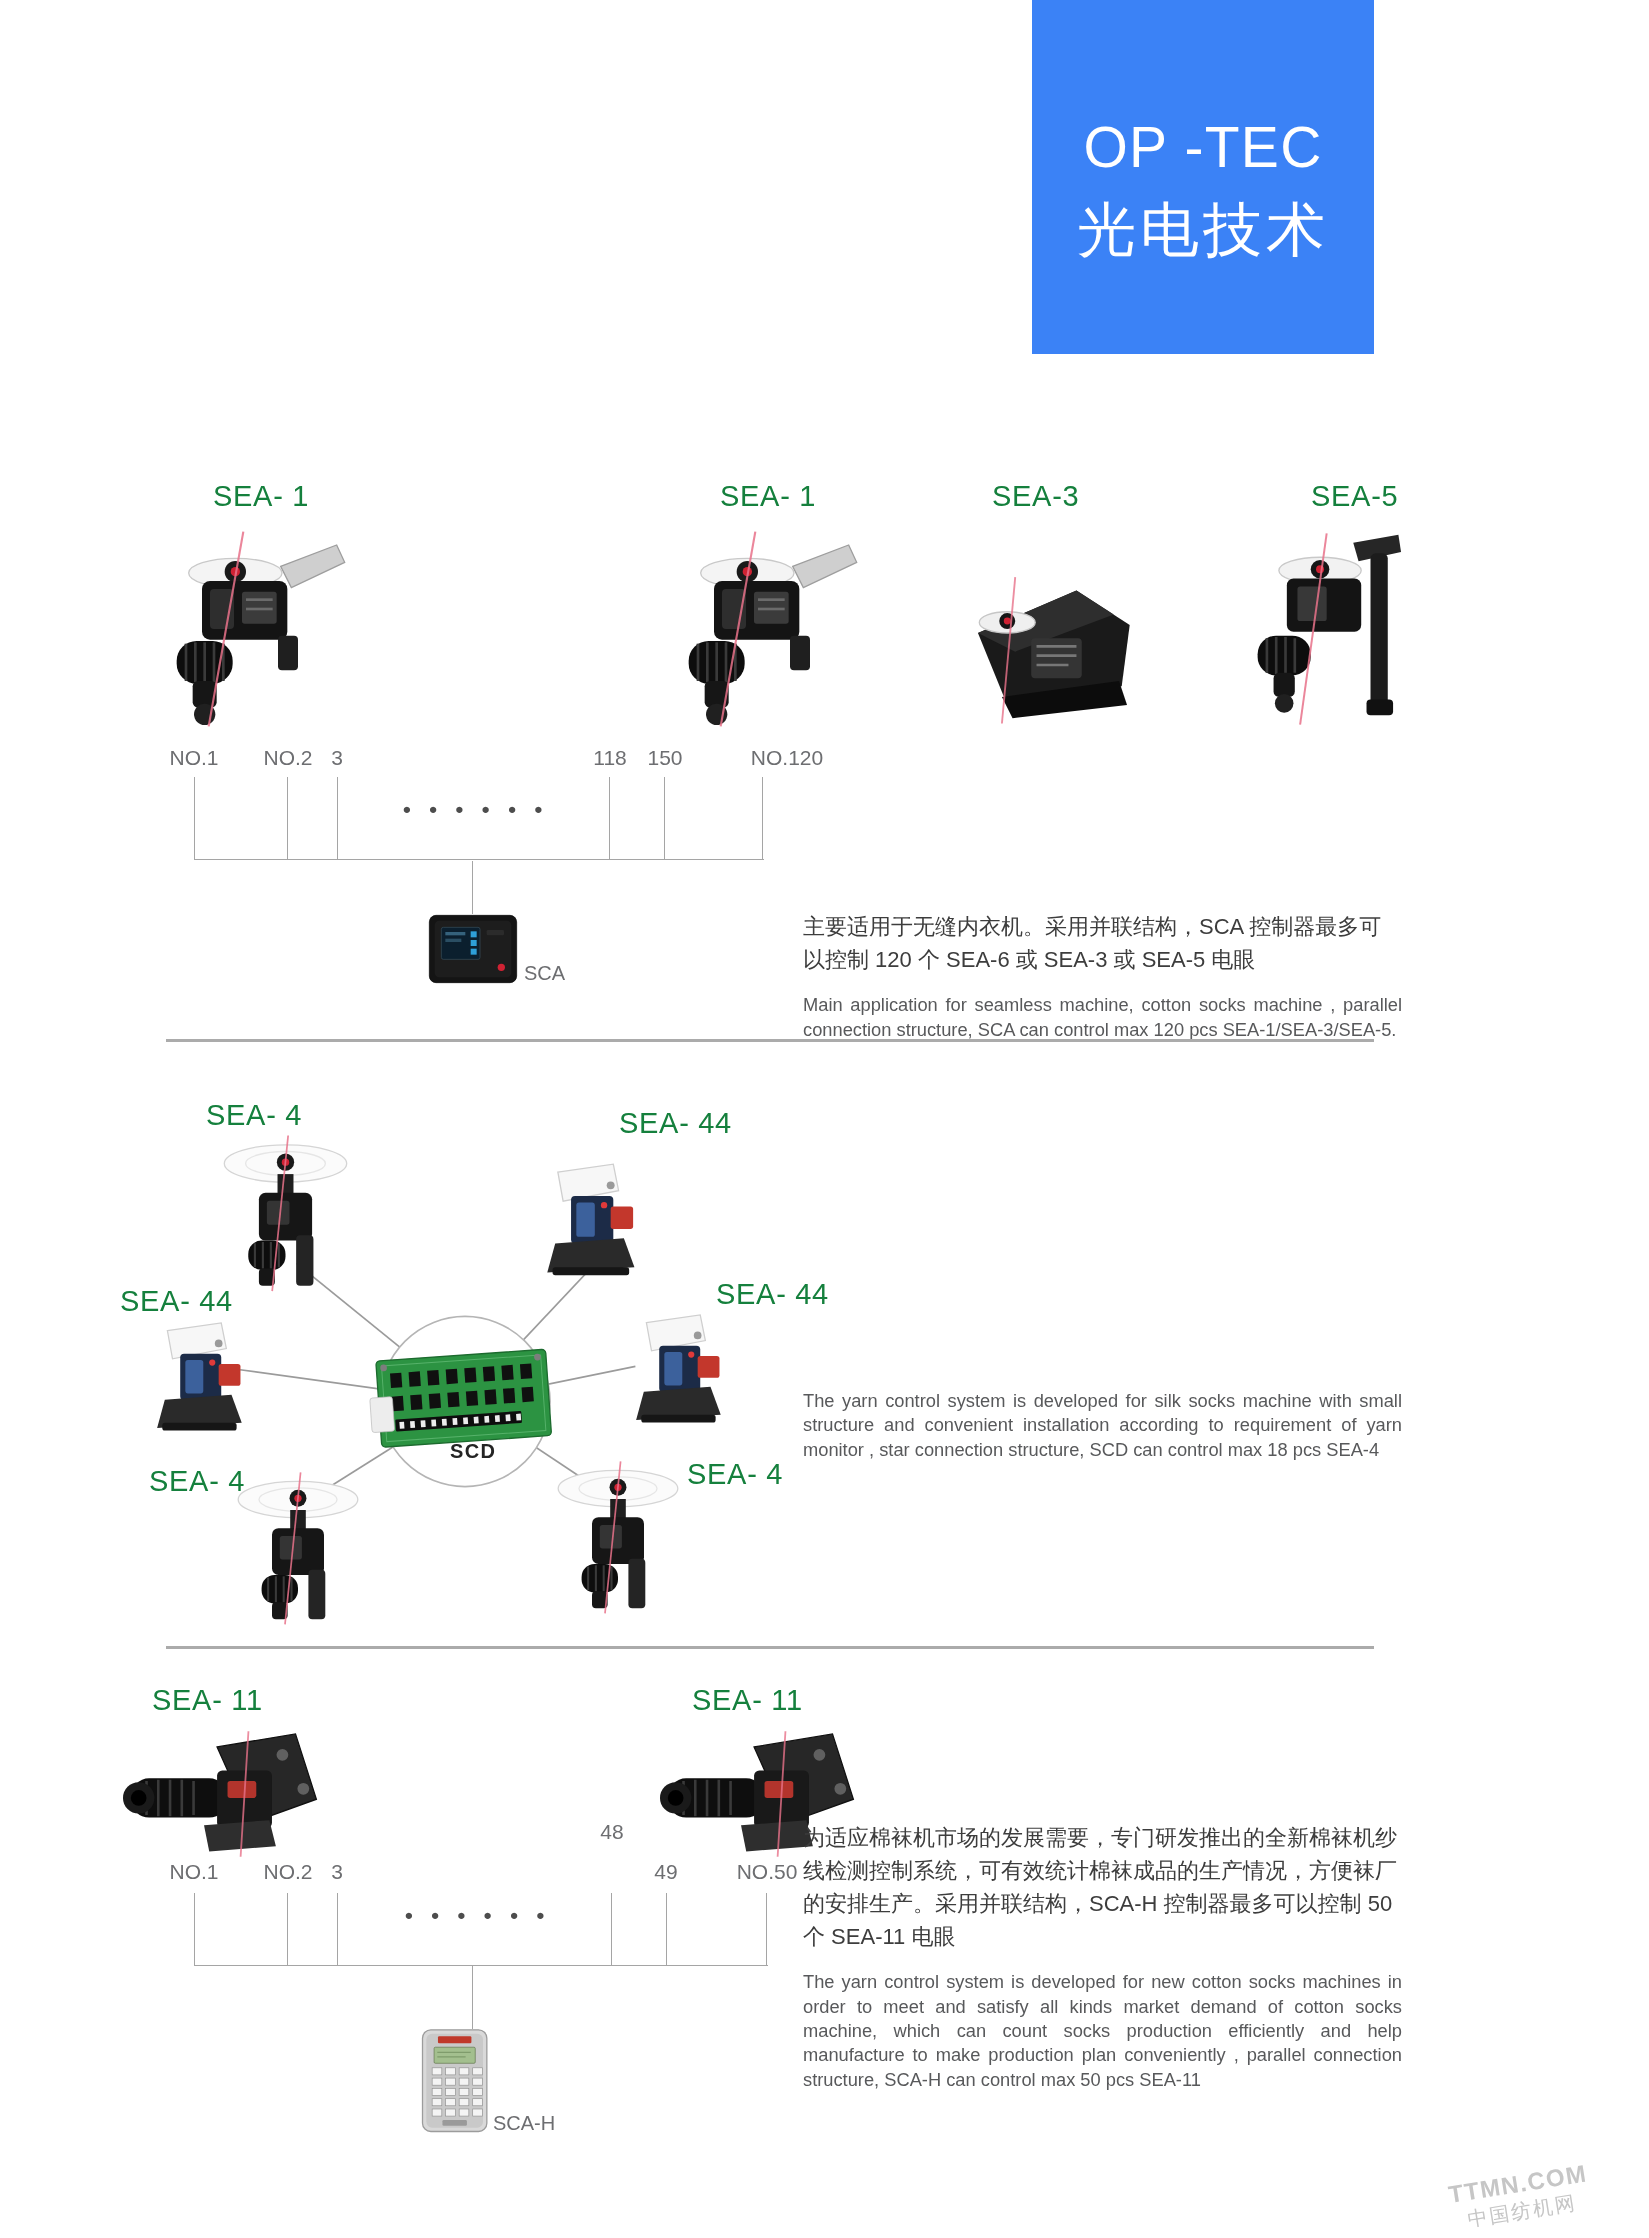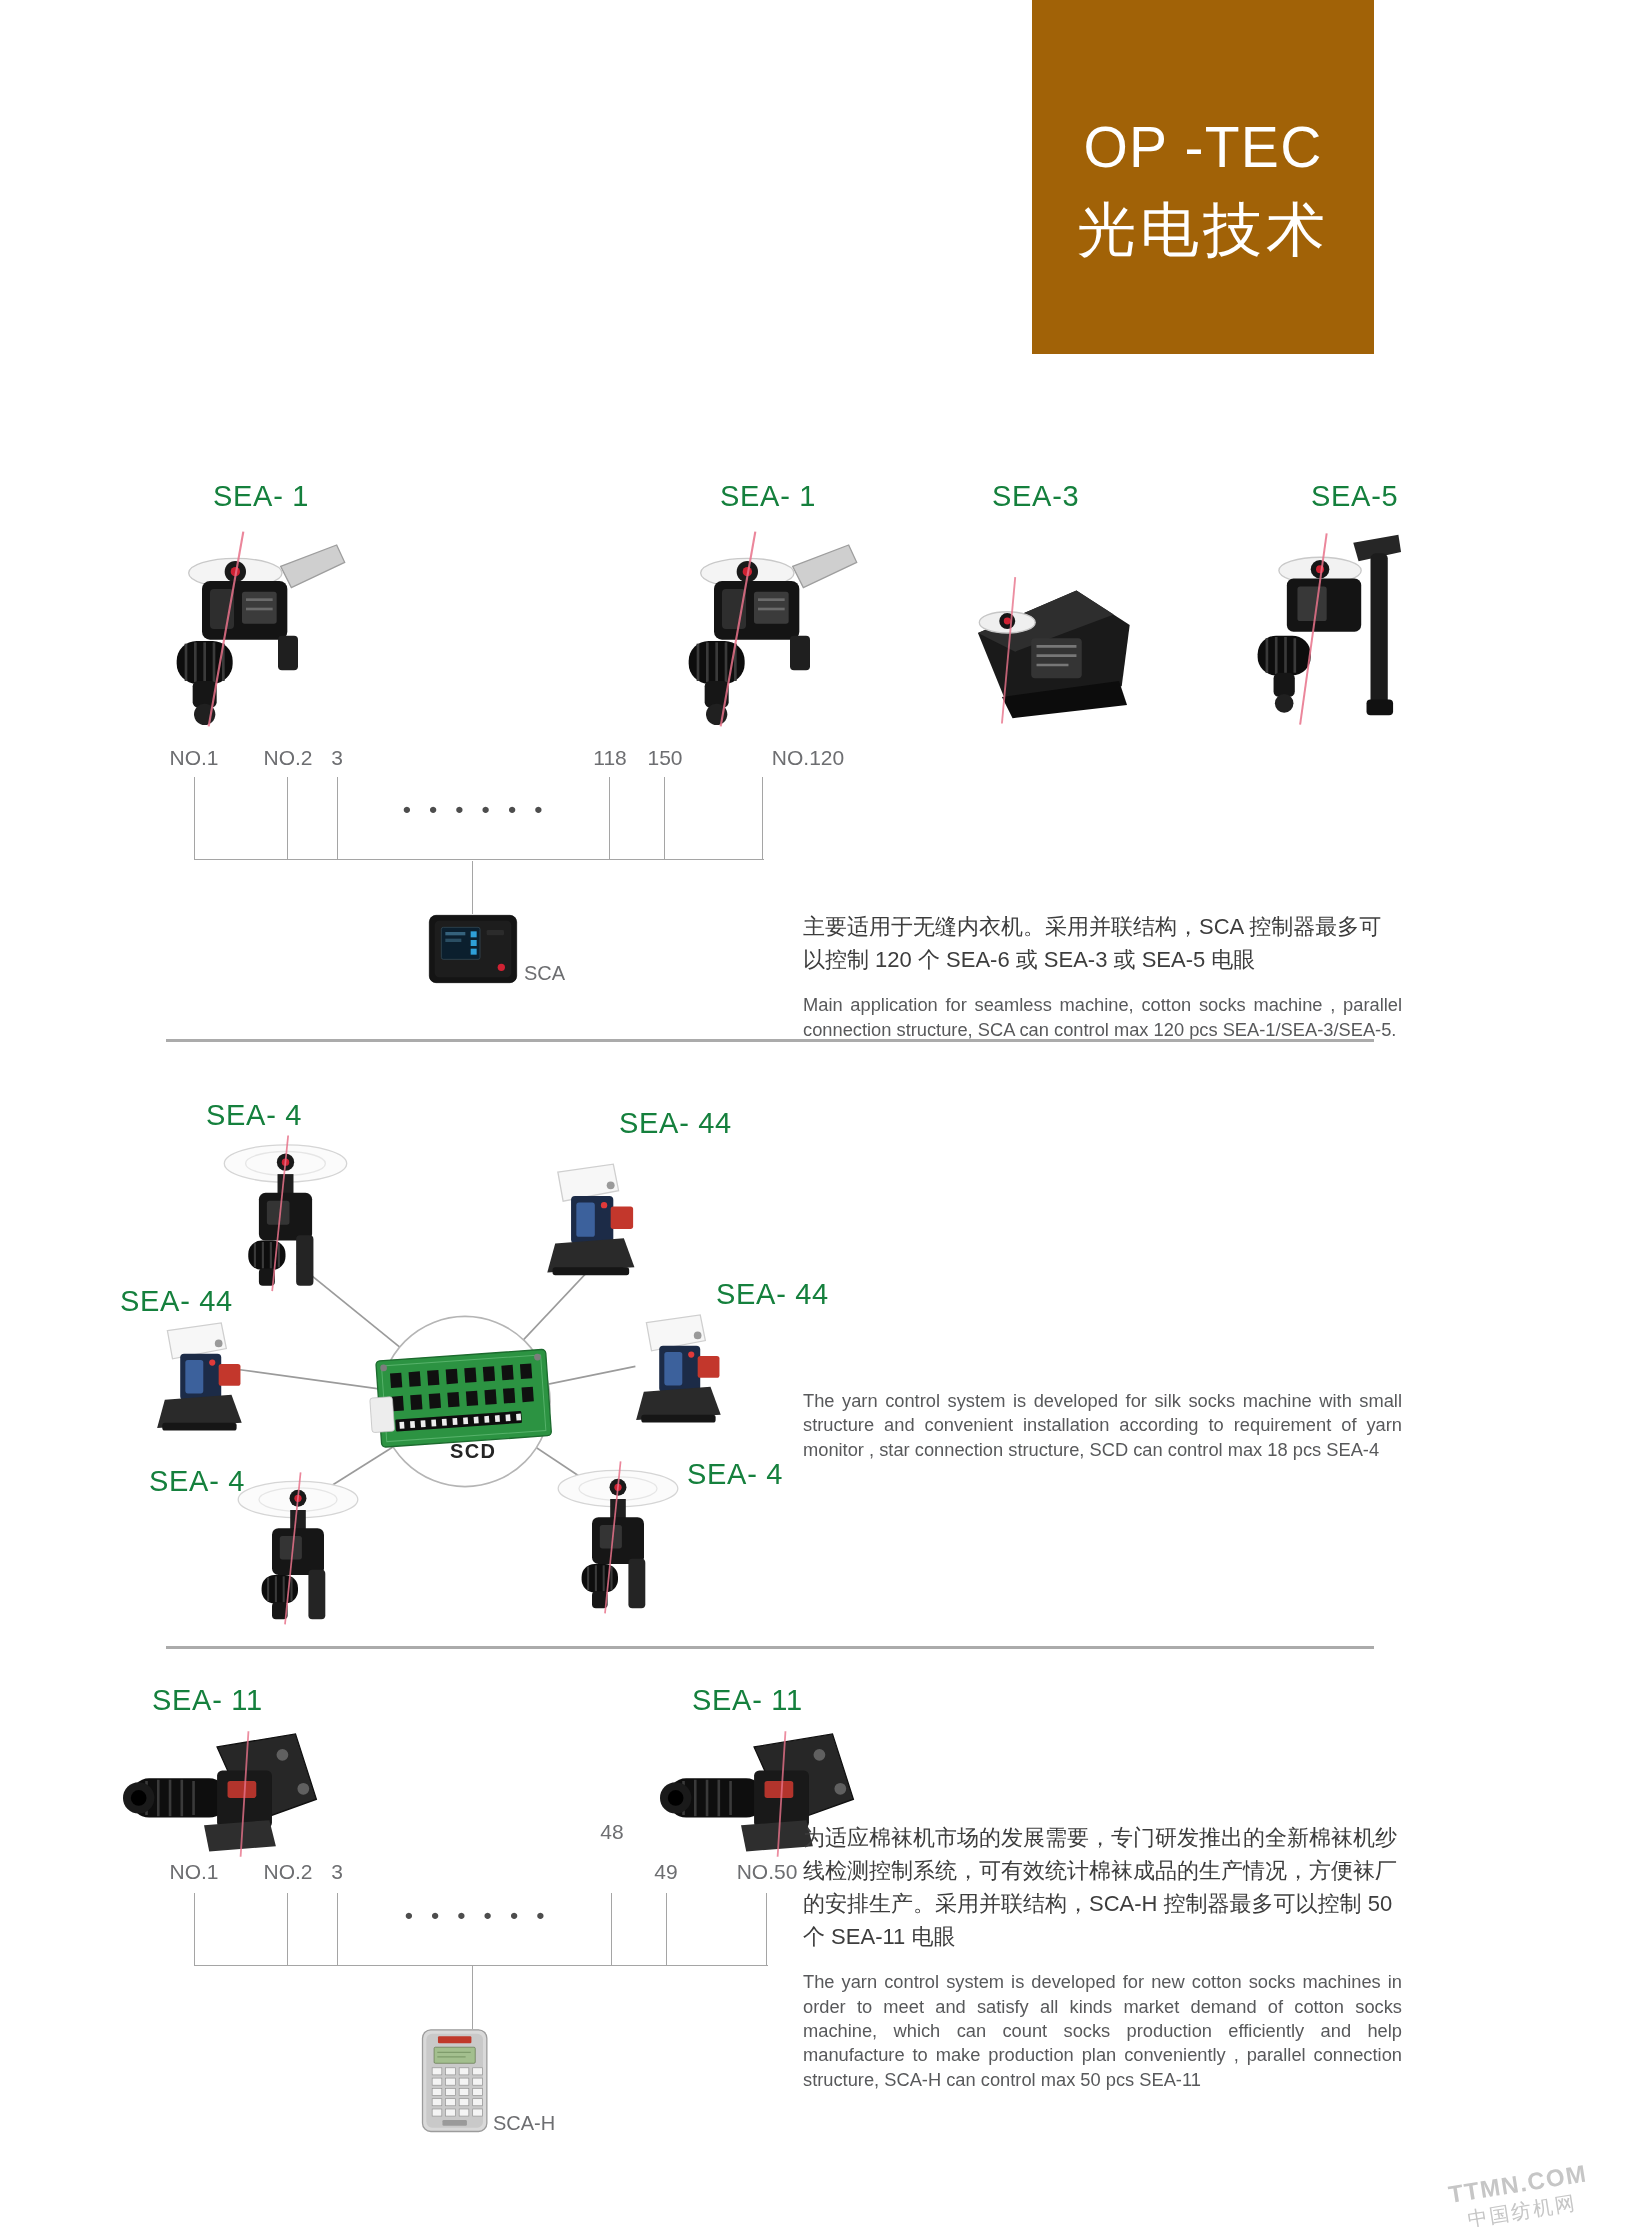--- a/index.html
+++ b/index.html
@@ -14,21 +14,21 @@
   .ctl-bold { position:absolute; font-size:20px; font-weight:bold; color:#242424; letter-spacing:1.3px; white-space:nowrap; }
   .vline { position:absolute; width:1.3px; background:#a5a5a5; }
   .hline { position:absolute; height:1.3px; background:#a5a5a5; }
   .dots { position:absolute; font-size:14.6px; letter-spacing:6.7px; color:#4d4d4d; transform:translateX(-50%); white-space:nowrap; }
   .divider { position:absolute; left:166px; width:1208px; height:3.3px; background:#ababab; }
   .desc { position:absolute; width:599px; }
   .desc .zh { font-size:22px; line-height:1.5; color:#3d3d3d; margin-bottom:17.3px; }
   .desc .en { font-size:18.3px; line-height:1.33; color:#58595b; text-align:justify; }
   .badge {
     position:absolute; left:1032px; top:0; width:342px; height:354px;
-    background:#a16207; color:#ffffff; text-align:center;
+    background:#3b82f6; color:#ffffff; text-align:center;
   }
   .badge-l1 { padding-top:114px; font-size:57px; letter-spacing:1.3px; }
   .badge-l2 { margin-top:10.6px; font-size:59px; letter-spacing:4px; }
   .device { position:absolute; }
   .device svg { width:100%; height:100%; display:block; }
   .starlines { position:absolute; left:200px; top:1197px; width:532px; height:372px; }
   .wm { position:absolute; left:1450px; top:2170px; color:#c6c6c6; transform:rotate(-9deg); text-align:center; }
   .wm .l1 { font-size:24px; font-weight:bold; letter-spacing:1.3px; }
   .wm .l2 { font-size:20px; letter-spacing:2px; }
 </style>
@@ -261,21 +261,21 @@
       <svg viewBox="0 0 125 150">
         <use href="#sym-sea5"></use>
       </svg>
     </div>
 
   <span class="num" style="left:194px;top:746px">NO.1</span>
   <span class="num" style="left:288px;top:746px">NO.2</span>
   <span class="num" style="left:337px;top:746px">3</span>
   <span class="num" style="left:610px;top:746px">118</span>
   <span class="num" style="left:665px;top:746px">150</span>
-  <span class="num" style="left:808px;top:746px">NO.120</span>
+  <span class="num" style="left:787px;top:746px">NO.120</span>
 
   <span class="dots" style="left:476px;top:801px">● ● ● ● ● ●</span>
 
   <div class="vline" style="left:194px;top:777px;height:82px"></div>
   <div class="vline" style="left:287px;top:777px;height:82px"></div>
   <div class="vline" style="left:337px;top:777px;height:82px"></div>
   <div class="vline" style="left:609px;top:777px;height:82px"></div>
   <div class="vline" style="left:664px;top:777px;height:82px"></div>
   <div class="vline" style="left:762px;top:777px;height:82px"></div>
   <div class="hline" style="left:194px;top:859px;width:570px"></div>

